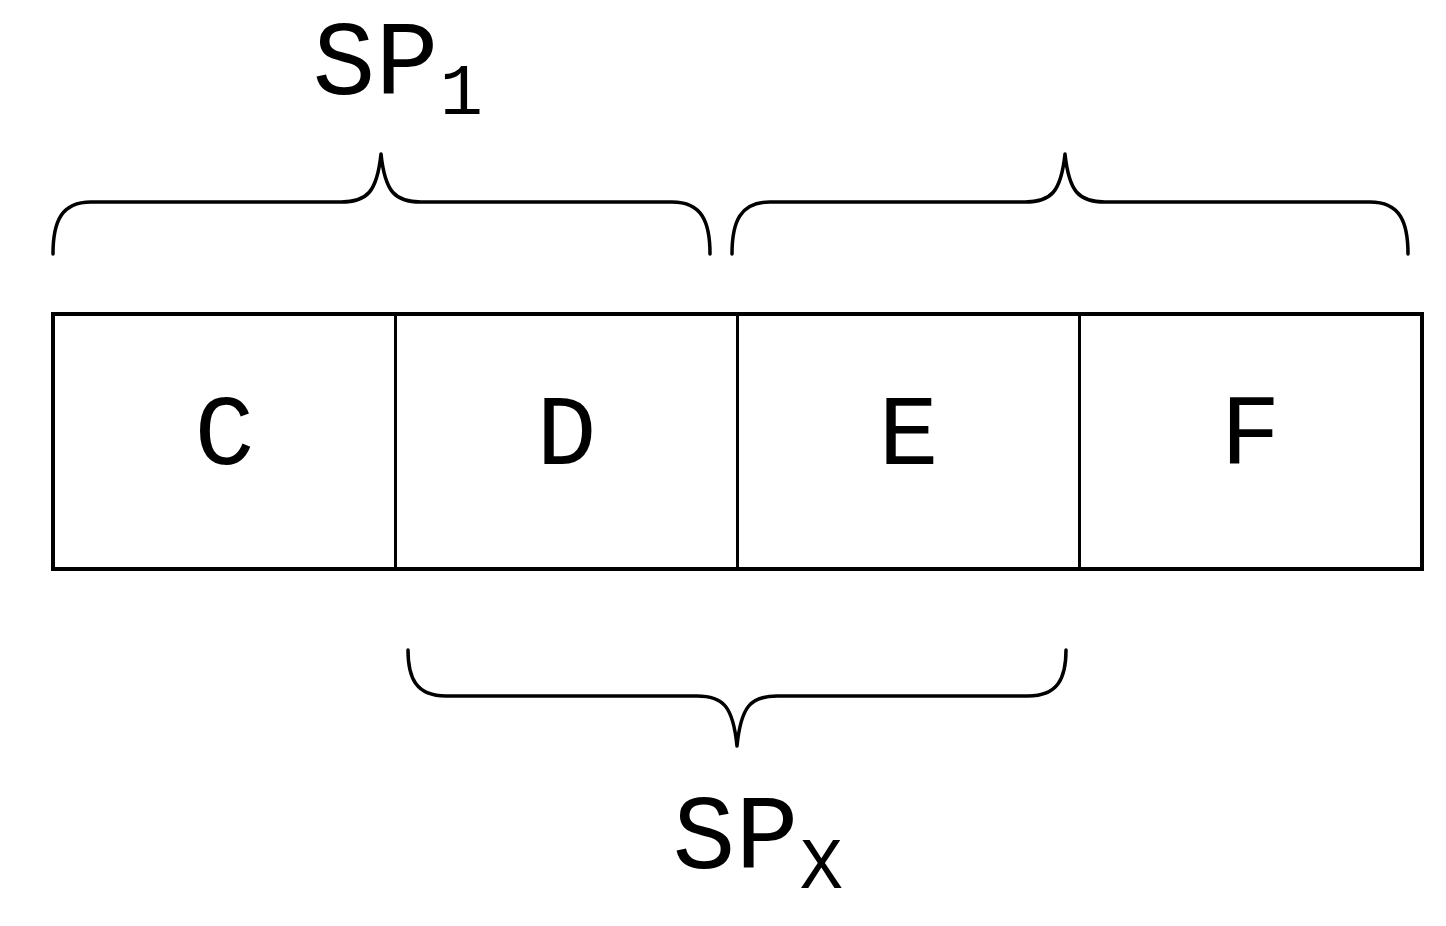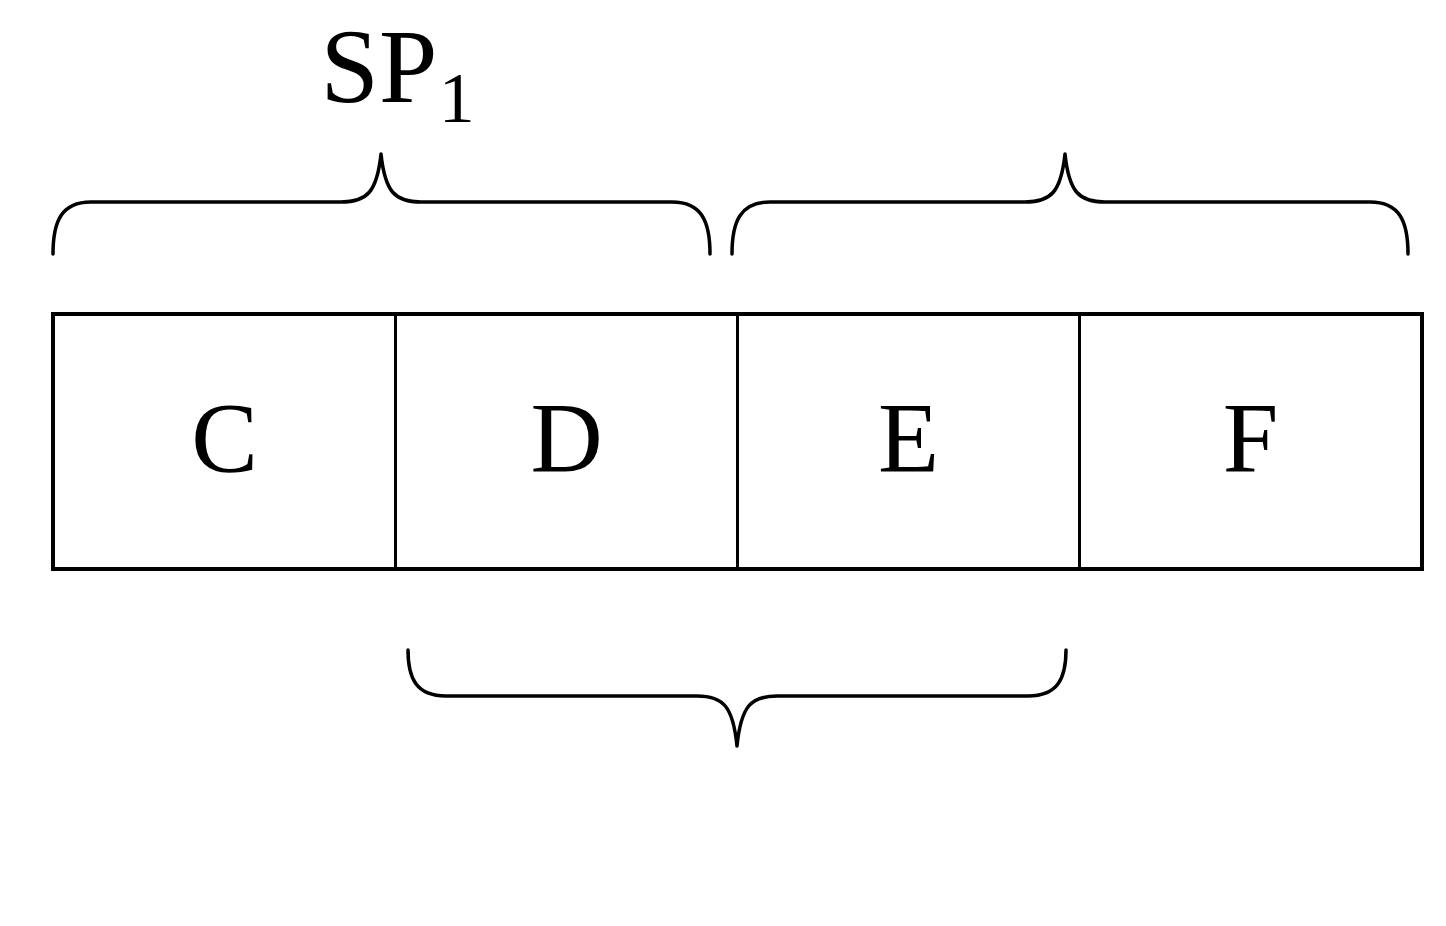--- a/index.html
+++ b/index.html
@@ -5,21 +5,21 @@
   html, body {
     margin: 0;
     padding: 0;
     background: #ffffff;
   }
   .canvas {
     position: relative;
     width: 1446px;
     height: 926px;
     background: var(--bg, #ffffff);
-    font-family: Liberation Serif, serif;
+    font-family: Liberation Mono, monospace;
     color: var(--line, #000000);
     overflow: hidden;
   }
 
   
   .box-row {
     position: absolute;
     left: 51px;
     top: 312px;
     width: 1373px;
@@ -133,14 +133,17 @@
   <svg class="brace" id="brace-spx" width="662" height="104" viewBox="0 0 662 104">
     <path d="M 2,2
              C 2,30 10,48 40,48
              L 291,48
              C 317,48 327,58 331,98
              C 335,58 345,48 371,48
              L 622,48
              C 652,48 660,30 660,2"></path>
   </svg>
 
+  <div class="sp-label" id="label-spx">
+    <span>SP</span><span class="sub">X</span>
+  </div>
 
 </div>
 
 </body></html>

